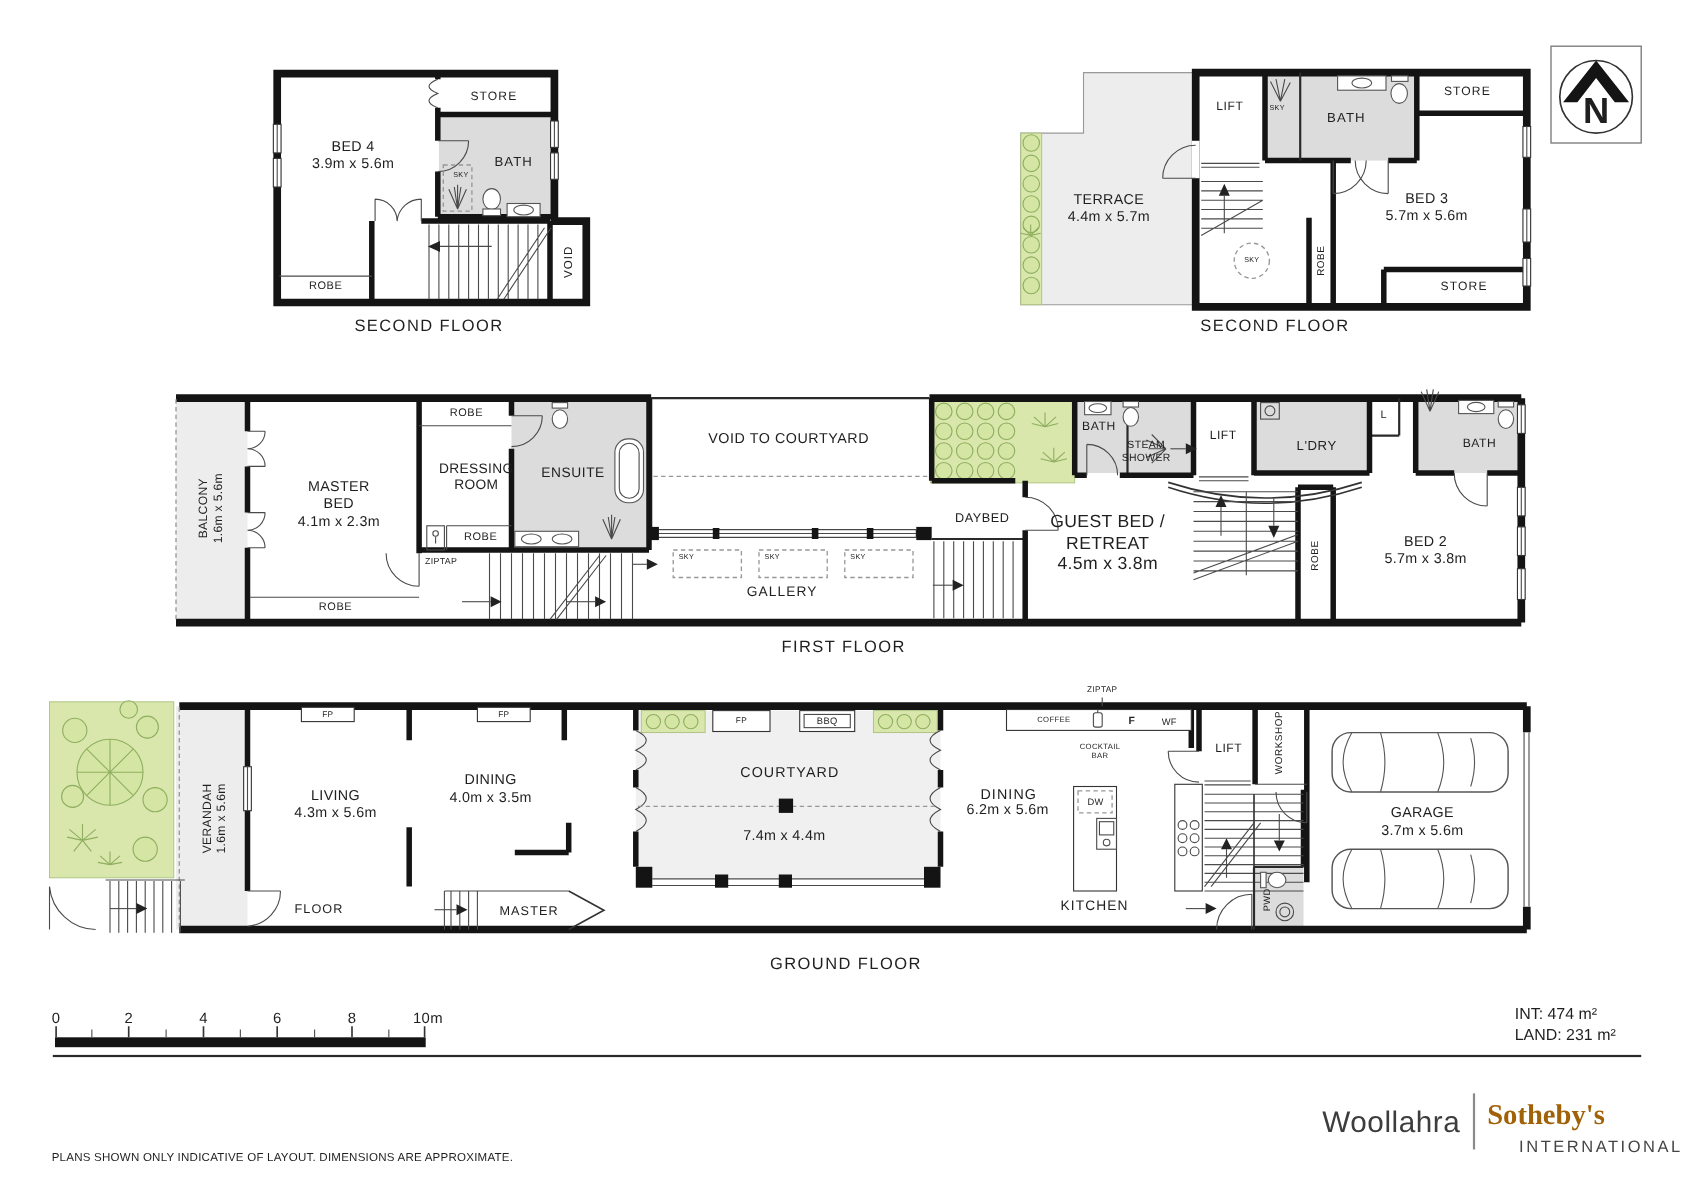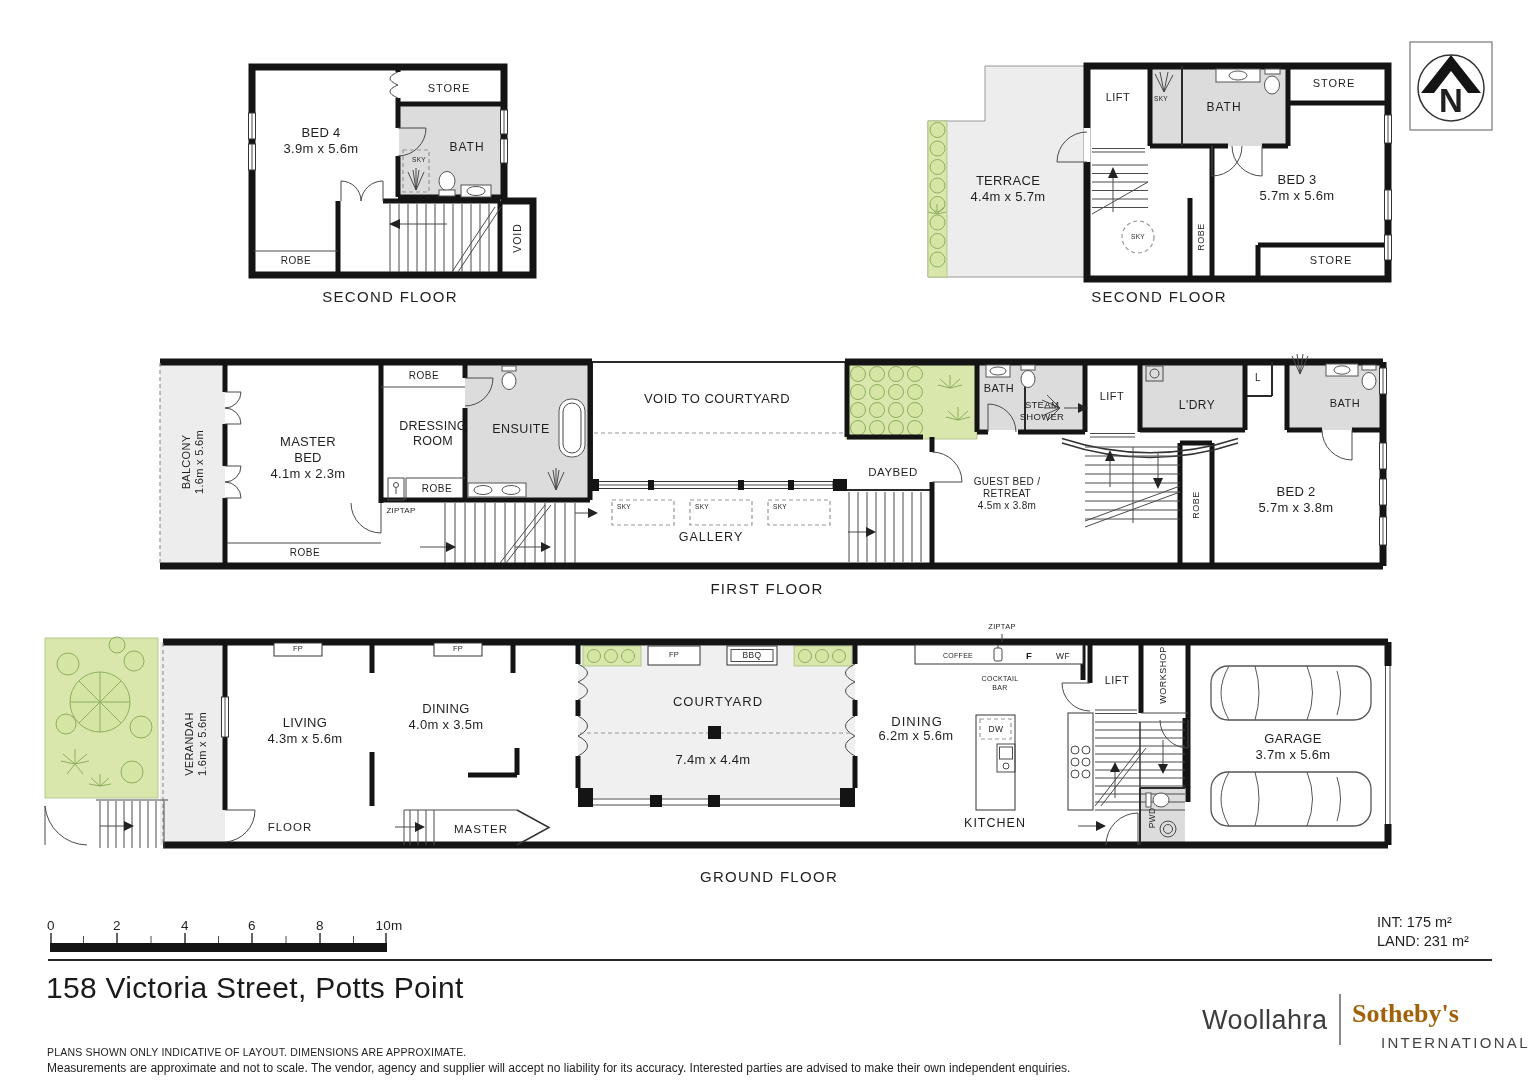--- a/index.html
+++ b/index.html
@@ -459,21 +459,21 @@
   <div class="lbl" style="left:780px;top:507px;font-size:6.5px">SKY</div>
   <div class="lbl" style="left:711px;top:538px;font-size:12.5px;letter-spacing:1px">GALLERY</div>
   <div class="lbl" style="left:893px;top:472px;font-size:11.5px;letter-spacing:.5px">DAYBED</div>
   <div class="lbl" style="left:999px;top:389px;font-size:11px;letter-spacing:.5px">BATH</div>
   <div class="lbl" style="left:1042px;top:411px;font-size:9.5px">STEAM
 SHOWER</div>
   <div class="lbl" style="left:1112px;top:397px;font-size:11px;letter-spacing:.5px">LIFT</div>
   <div class="lbl" style="left:1197px;top:405px;font-size:12px;letter-spacing:.5px">L'DRY</div>
   <div class="lbl" style="left:1258px;top:378px;font-size:10px">L</div>
   <div class="lbl" style="left:1345px;top:404px;font-size:11px;letter-spacing:.5px">BATH</div>
-  <div class="lbl" style="left:1007px;top:494px;font-size:10px">GUEST BED /
+  <div class="lbl" style="left:1007px;top:494px;font-size:16px">GUEST BED /
 RETREAT
 4.5m x 3.8m</div>
   <div class="lbl rot" style="left:1196px;top:505px;font-size:9px;letter-spacing:.5px">ROBE</div>
   <div class="lbl" style="left:1296px;top:500px;font-size:13px">BED 2
 5.7m x 3.8m</div>
   <div class="lbl floor-title" style="left:767px;top:589px">FIRST FLOOR</div>
 
   <div class="lbl rot" style="left:196px;top:744px;font-size:11px">VERANDAH
 1.6m x 5.6m</div>
   <div class="lbl" style="left:305px;top:731px;font-size:13px">LIVING
@@ -498,24 +498,22 @@
   <div class="lbl" style="left:1063px;top:656px;font-size:8.5px">WF</div>
   <div class="lbl" style="left:996px;top:729px;font-size:8.5px">DW</div>
   <div class="lbl" style="left:995px;top:824px;font-size:12.5px;letter-spacing:1px">KITCHEN</div>
   <div class="lbl" style="left:1117px;top:681px;font-size:11px;letter-spacing:.5px">LIFT</div>
   <div class="lbl rot" style="left:1163px;top:675px;font-size:9px;letter-spacing:.5px">WORKSHOP</div>
   <div class="lbl rot" style="left:1152px;top:818px;font-size:8.5px">PWD</div>
   <div class="lbl" style="left:1293px;top:747px;font-size:13px">GARAGE
 3.7m x 5.6m</div>
   <div class="lbl floor-title" style="left:769px;top:877px">GROUND FLOOR</div>
 
-  <div class="lblL" style="left:1377px;top:914px;font-size:14.5px">INT: 175 m²</div>
+  <div class="lblL" style="left:1377px;top:914px;font-size:14.5px">INT: 474 m²</div>
   <div class="lblL" style="left:1377px;top:933px;font-size:14.5px">LAND: 231 m²</div>
   <div style="position:absolute;left:48px;top:959px;width:1444px;height:2px;background:#2a2a2a"></div>
-  <div class="lblL" style="left:46px;top:971px;font-size:30px;color:#1a1a1a;letter-spacing:.3px">158 Victoria Street, Potts Point</div>
   <div class="lblL" style="left:47px;top:1046px;font-size:10.5px;letter-spacing:.2px">PLANS SHOWN ONLY INDICATIVE OF LAYOUT. DIMENSIONS ARE APPROXIMATE.</div>
-  <div class="lblL" style="left:47px;top:1061px;font-size:12px">Measurements are approximate and not to scale. The vendor, agency and supplier will accept no liability for its accuracy. Interested parties are advised to make their own independent enquiries.</div>
   <div class="lblL" style="left:1202px;top:1005px;font-size:27px;color:#3d3d3d;letter-spacing:.5px">Woollahra</div>
   <div style="position:absolute;left:1339px;top:994px;width:1.5px;height:51px;background:#8a8a8a"></div>
   <div class="lblL" style="left:1352px;top:999px;font-size:26px;font-weight:bold;font-family:'Liberation Serif',serif;color:#a16207">Sotheby's</div>
   <div class="lblL" style="left:1381px;top:1034px;font-size:15px;letter-spacing:2.3px;color:#444">INTERNATIONAL REALTY</div>
 
 </div>
 
 </body></html>

